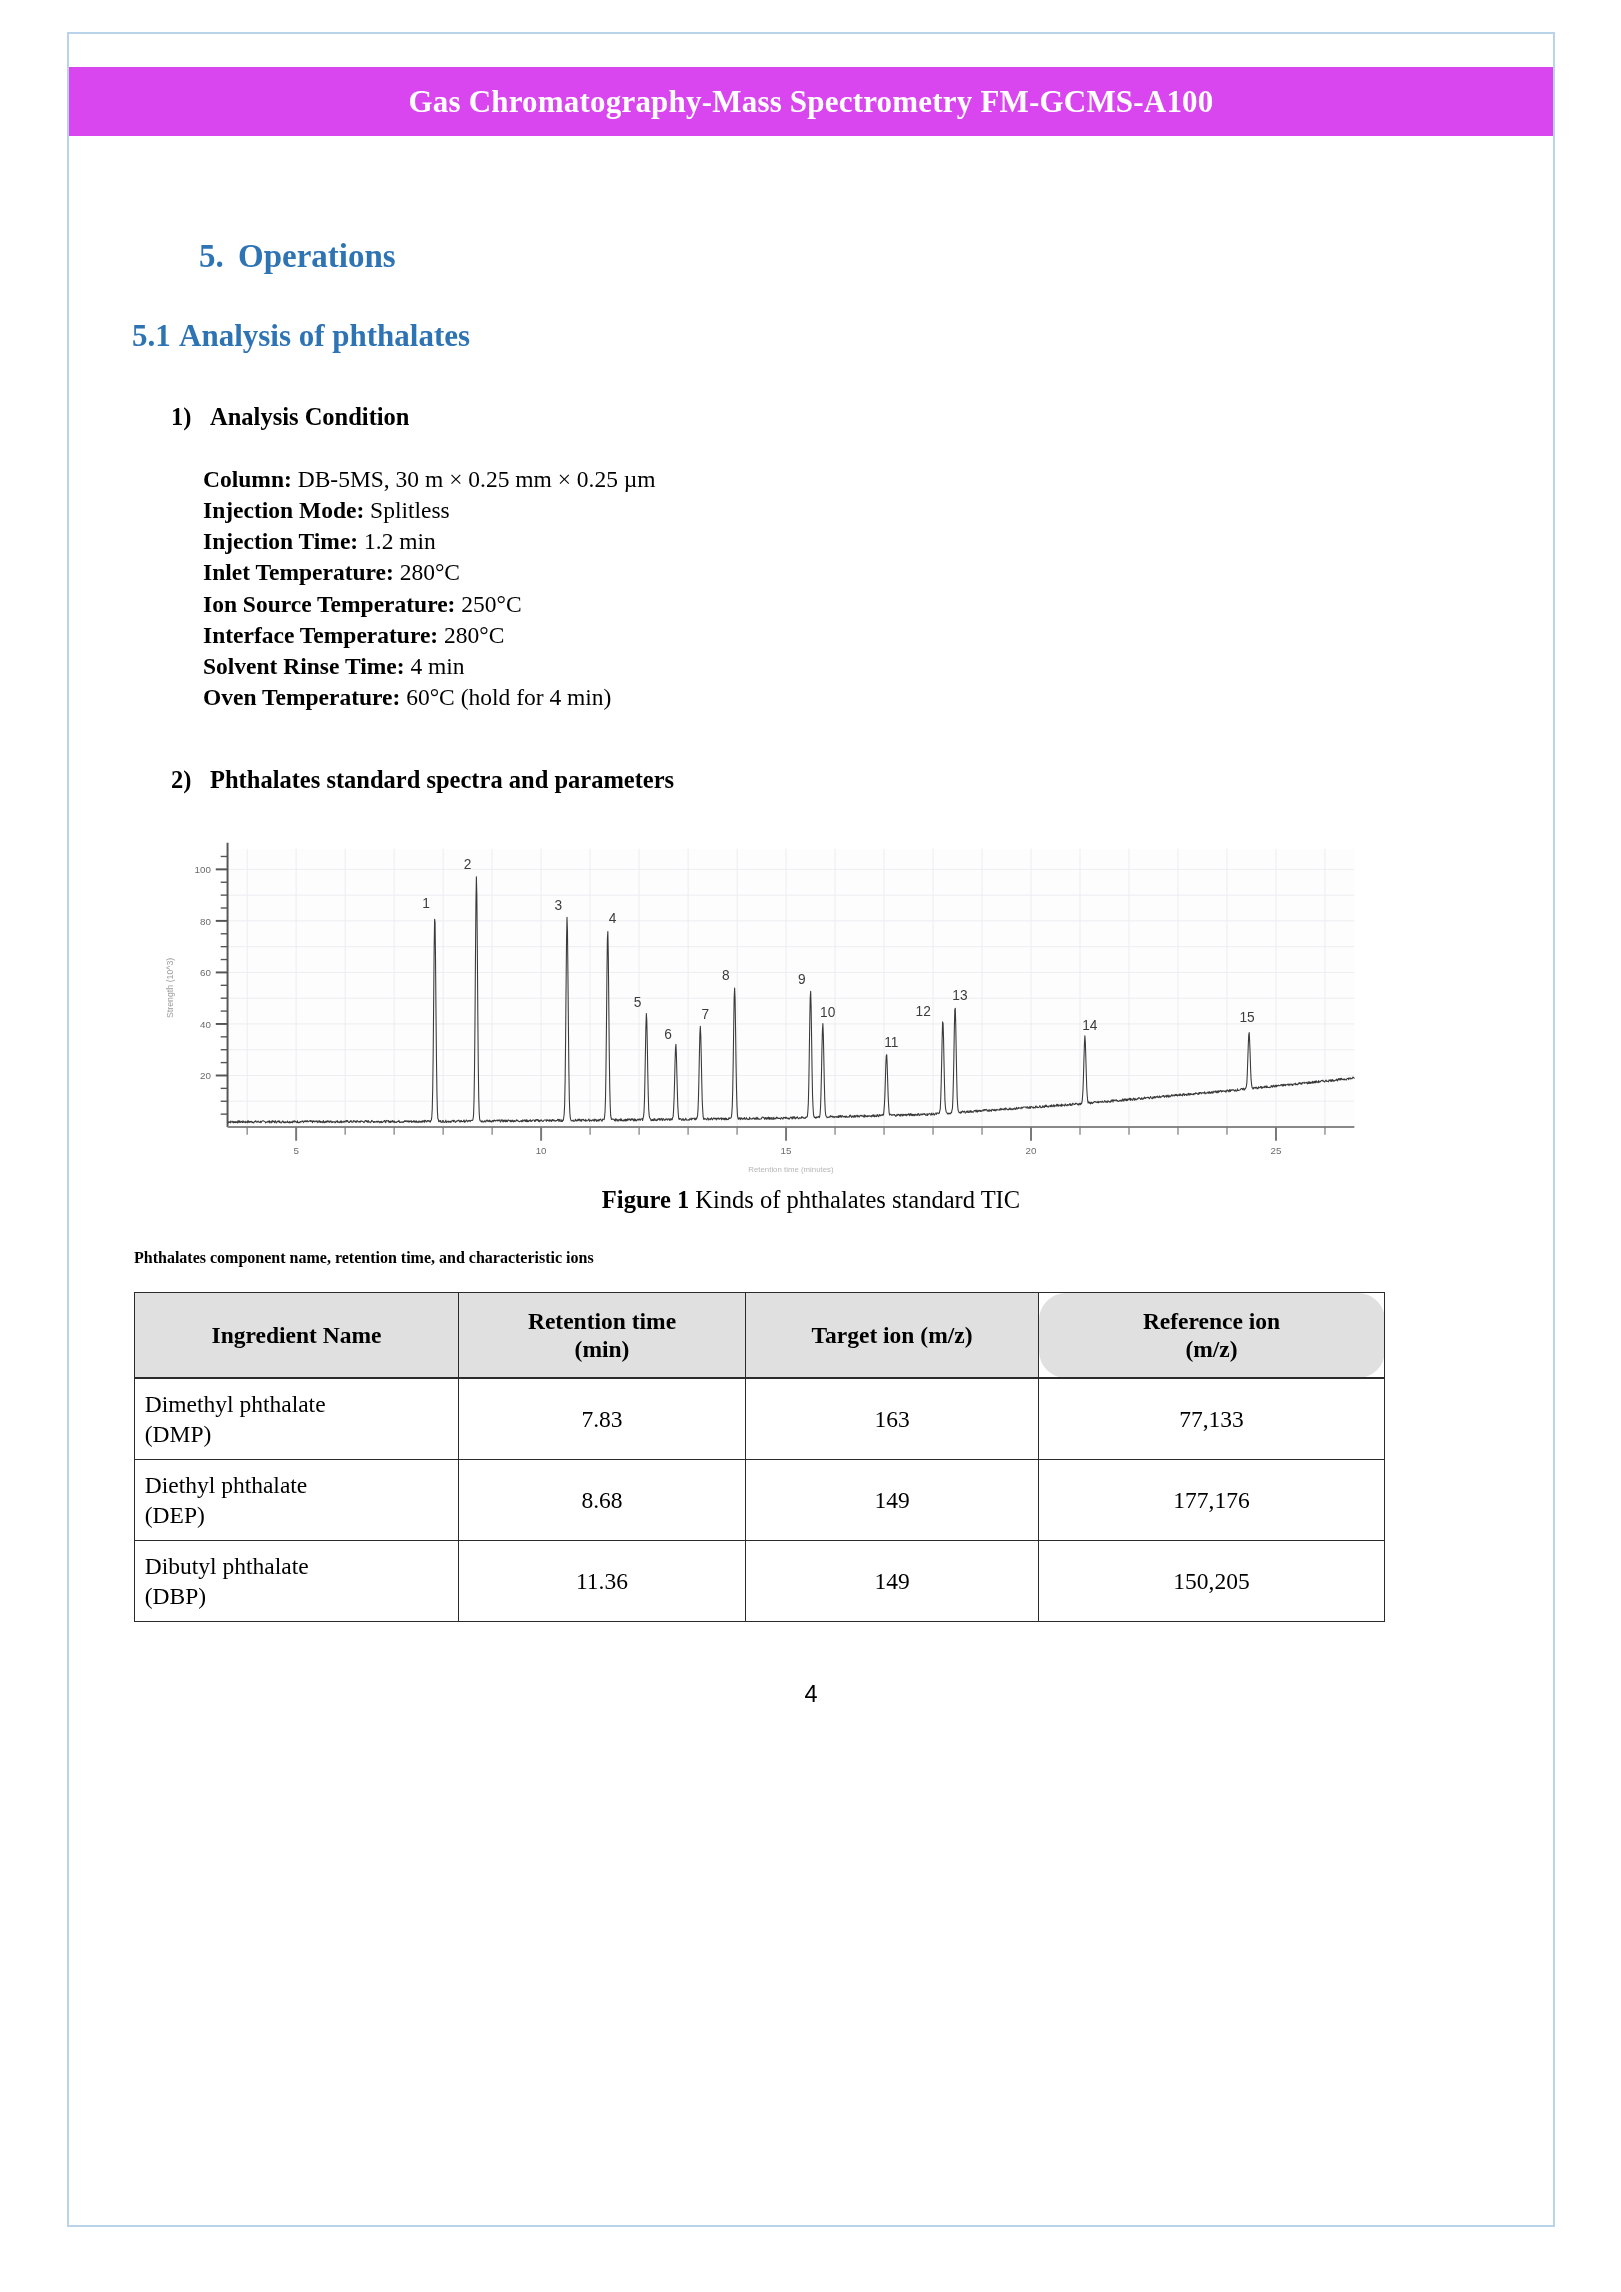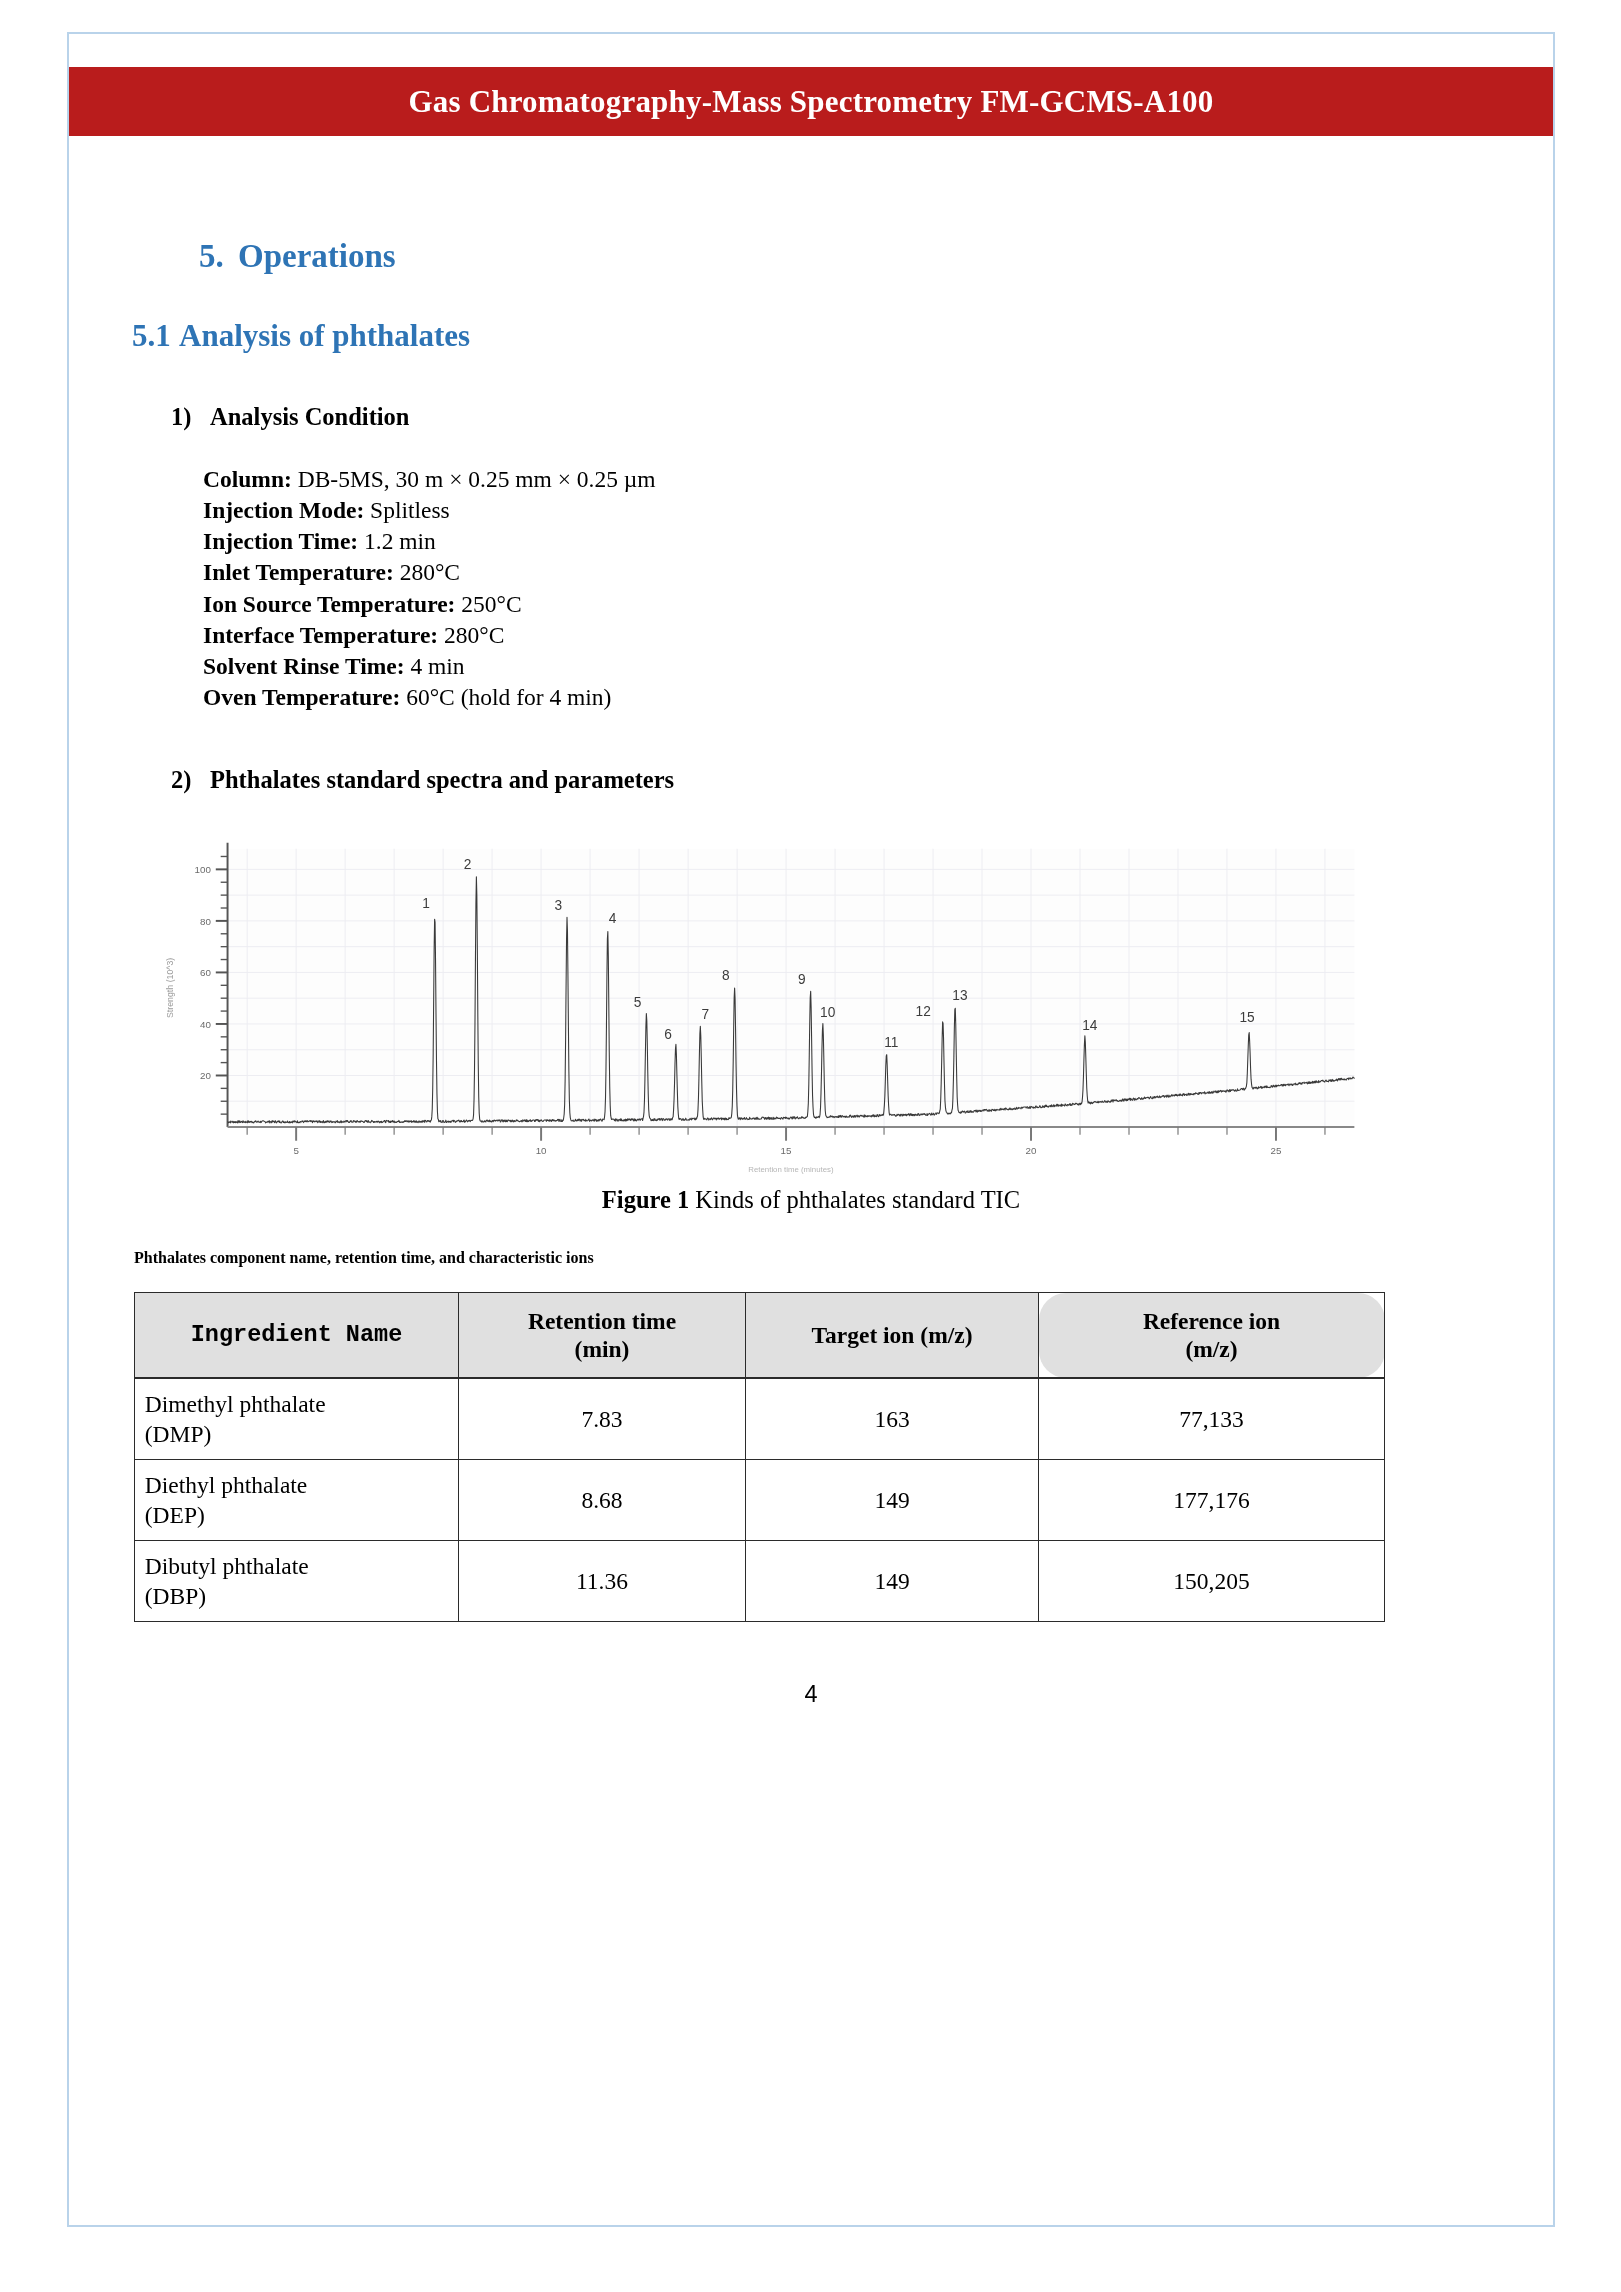--- a/index.html
+++ b/index.html
@@ -26,21 +26,21 @@
     box-sizing: border-box;
     background: #ffffff;
   }
 
   .header-bar {
     position: absolute;
     left: 0px;
     top: 33px;
     width: 1484px;
     height: 69px;
-    background: #b91c1c;
+    background: #d946ef;
     display: flex;
     align-items: center;
     justify-content: center;
   }
   .header-title {
     color: #ffffff;
     font-size: 31px;
     font-weight: bold;
     font-family: "Liberation Serif", serif;
     letter-spacing: 0.2px;
@@ -151,21 +151,21 @@
     vertical-align: middle;
   }
   .tbl tbody td.name {
     text-align: left;
     padding-left: 9.8px;
     line-height: 1.28;
   }
   .tbl tbody td.num {
     text-align: center;
   }
-  .col-name { width: 323px; font-family: Liberation Mono, monospace; }
+  .col-name { width: 323px; }
   .col-rt   { width: 286px; }
   .col-ti   { width: 292px; }
   .col-ri   { width: 345px; border-radius: 27px; }
 
   .page-num {
     margin-top: 59px;
     text-align: center;
     font-size: 23.5px;
     font-family: "Liberation Sans", sans-serif;
   }

